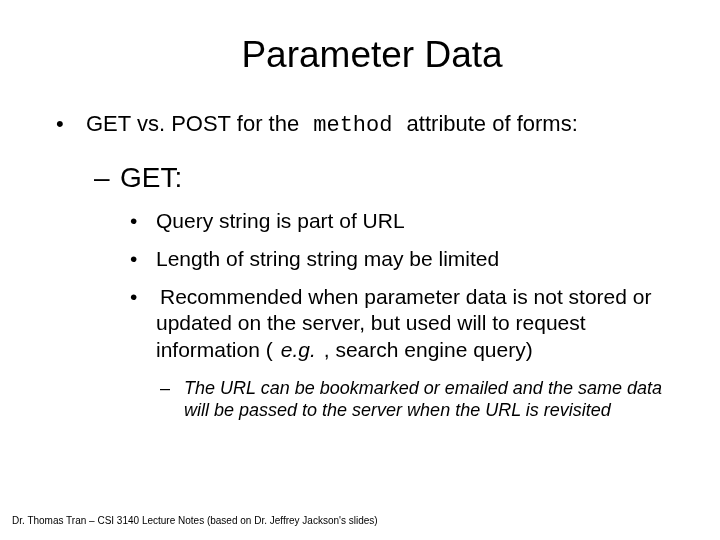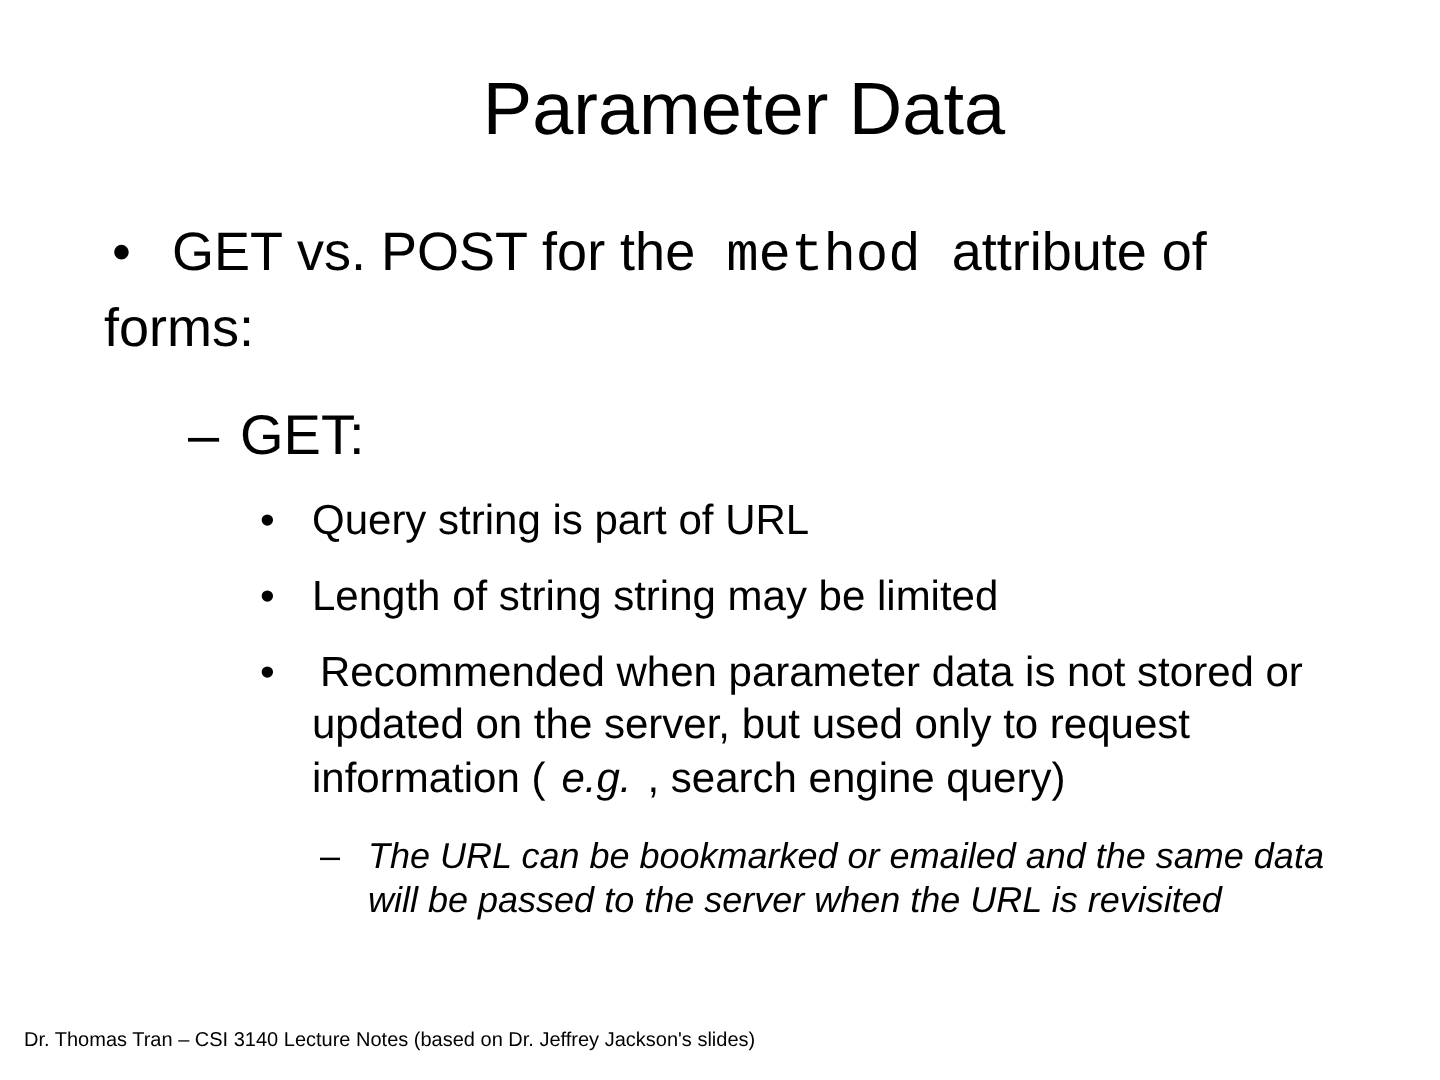--- a/index.html
+++ b/index.html
@@ -18,21 +18,21 @@
     padding: 18px 40px 0 40px;
   }
   .title {
     text-align: center;
     font-size: 37px;
     font-weight: 400;
     margin-bottom: 30px;
     margin-top: 4px;
   }
   .level1 {
-    font-size: 27px;
+    font-size: 22px;
     line-height: 1.25;
     margin-left: 0;
     margin-bottom: 16px;
   }
   .level1 .bullet { display: inline-block; width: 22px; }
   .mono { font-family: "Courier New", Courier, monospace; }
   .level2 {
     font-size: 28px;
     margin-left: 38px;
     margin-bottom: 6px;
@@ -92,21 +92,21 @@
       <span class="bullet">•</span>
       <span class="txt">Query string is part of URL</span>
     </div>
     <div class="level3">
       <span class="bullet">•</span>
       <span class="txt">Length of string string may be limited</span>
     </div>
     <div class="level3">
       <span class="bullet">•</span>
       <span class="txt">
-        <span>Recommended when parameter data is not stored or updated on the server, but used only to request information (</span><span class="italic">e.g.</span><span>, search engine query)</span>
+        <span>Recommended when parameter data is not stored or updated on the server, but used will to request information (</span><span class="italic">e.g.</span><span>, search engine query)</span>
       </span>
     </div>
   </div>
 
   <div class="level4-wrap">
     <div class="level4">
       <span class="dash">–</span>
       <span class="txt">The URL can be bookmarked or emailed and the same data will be passed to the server when the URL is revisited</span>
     </div>
   </div>

